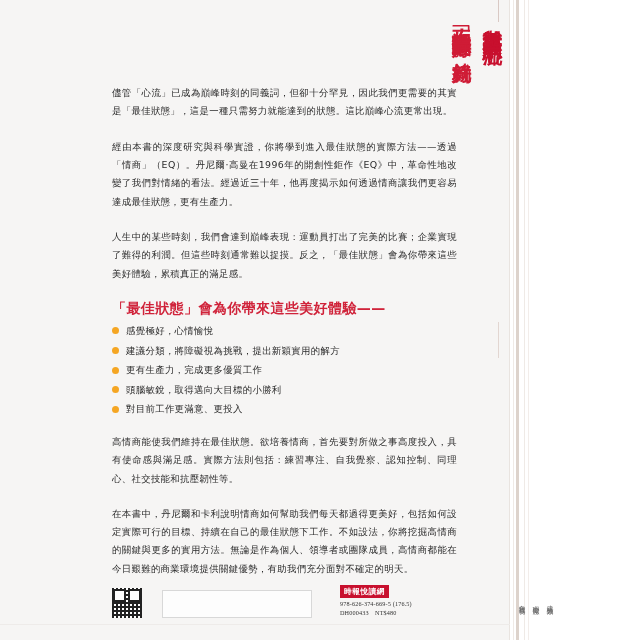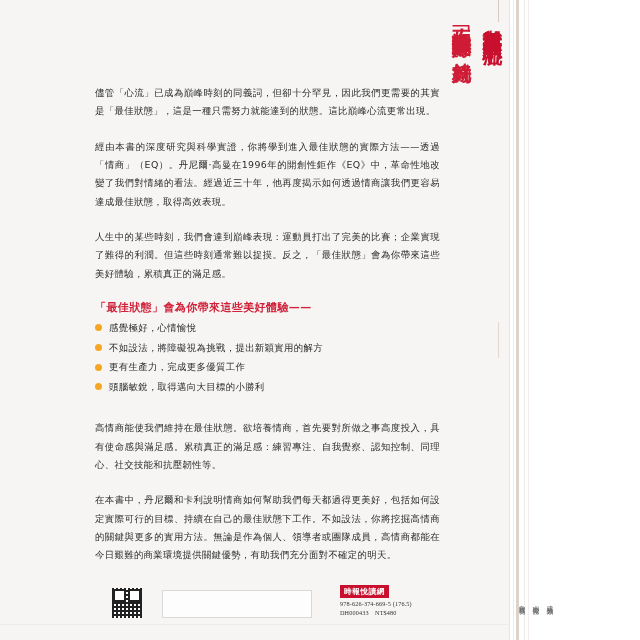--- a/index.html
+++ b/index.html
@@ -80,47 +80,47 @@
     top: 322px;
     right: 141px;
     width: 1px;
     height: 36px;
     background: #e2d6d1;
   }
 
   
   .body-col {
     position: absolute;
-    left: 95px;
+    left: 112px;
     top: 84px;
     width: 345px;
   }
 
   p.para {
     margin: 0 0 17px 0;
     font-family: "DejaVu Sans", "Liberation Sans", sans-serif;
     font-size: 9.4px;
     line-height: 1.95;
     color: #2b2b2b;
     text-align: justify;
     letter-spacing: 0.35px;
   }
 
   .section-head {
     margin: 12px 0 6px 0;
     font-family: "DejaVu Sans", "Liberation Sans", sans-serif;
-    font-size: 11px;
+    font-size: 14px;
     font-weight: bold;
     color: #d0233a;
     letter-spacing: 0.4px;
   }
 
   ul.bullets {
     list-style: none;
-    margin: 0 0 25px 0;
+    margin: 0 0 16px 0;
     padding: 0;
   }
   ul.bullets li {
     position: relative;
     padding-left: 14px;
     margin-bottom: 5px;
     font-family: "DejaVu Sans", "Liberation Sans", sans-serif;
     font-size: 9.4px;
     line-height: 1.55;
     color: #2b2b2b;
@@ -246,44 +246,48 @@
   <div class="headline-tick2"></div>
 
   <div class="headline">
     <div class="col first">與其追求可遇不可求的「心流」，</div>
     <div class="col second">不如設法「做到最好」，就夠好。</div>
   </div>
 
   <div class="body-col">
 
     <p class="para">儘管「心流」已成為巔峰時刻的同義詞，但卻十分罕見，因此我們更需要的其實是「最佳狀態」，這是一種只需努力就能達到的狀態。這比巔峰心流更常出現。</p>
-    <p class="para">經由本書的深度研究與科學實證，你將學到進入最佳狀態的實際方法——透過「情商」（EQ）。丹尼爾‧高曼在1996年的開創性鉅作《EQ》中，革命性地改變了我們對情緒的看法。經過近三十年，他再度揭示如何透過情商讓我們更容易達成最佳狀態，取得高效表現。</p>
+    <p class="para">經由本書的深度研究與科學實證，你將學到進入最佳狀態的實際方法——透過「情商」（EQ）。丹尼爾‧高曼在1996年的開創性鉅作《EQ》中，革命性地改變了我們對情緒的看法。經過近三十年，他再度揭示如何透過情商讓我們更容易達成最佳狀態，更有生產力。</p>
     <p class="para">人生中的某些時刻，我們會達到巔峰表現：運動員打出了完美的比賽；企業實現了難得的利潤。但這些時刻通常難以捉摸。反之，「最佳狀態」會為你帶來這些美好體驗，累積真正的滿足感。</p>
 
     <div class="section-head">「最佳狀態」會為你帶來這些美好體驗——</div>
     <ul class="bullets">
       <li>
         <span class="dot"></span>
         <span>感覺極好，心情愉悅</span>
       </li>
       <li>
         <span class="dot"></span>
-        <span>不如設法，將障礙視為挑戰，提出新穎實用的解方</span>
+        <span>建議分類，將障礙視為挑戰，提出新穎實用的解方</span>
       </li>
       <li>
         <span class="dot"></span>
         <span>更有生產力，完成更多優質工作</span>
       </li>
       <li>
         <span class="dot"></span>
         <span>頭腦敏銳，取得邁向大目標的小勝利</span>
       </li>
+      <li>
+        <span class="dot"></span>
+        <span>對目前工作更滿意、更投入</span>
+      </li>
     </ul>
 
-    <p class="para">高情商能使我們維持在最佳狀態。欲培養情商，首先要對所做之事高度投入，具有使命感與滿足感。累積真正的滿足感：練習專注、自我覺察、認知控制、同理心、社交技能和抗壓韌性等。</p>
+    <p class="para">高情商能使我們維持在最佳狀態。欲培養情商，首先要對所做之事高度投入，具有使命感與滿足感。實際方法則包括：練習專注、自我覺察、認知控制、同理心、社交技能和抗壓韌性等。</p>
     <p class="para">在本書中，丹尼爾和卡利說明情商如何幫助我們每天都過得更美好，包括如何設定實際可行的目標、持續在自己的最佳狀態下工作。不如設法，你將挖掘高情商的關鍵與更多的實用方法。無論是作為個人、領導者或團隊成員，高情商都能在今日艱難的商業環境提供關鍵優勢，有助我們充分面對不確定的明天。</p>
 
   </div>
 
   <div class="footer">
     <div class="qr"></div>
     <div class="barcode-box"></div>
     <div class="pub-block">
       <span class="pub-logo">時報悅讀網</span>
       <span class="pub-line">978-626-374-669-5 (176.5)</span>

